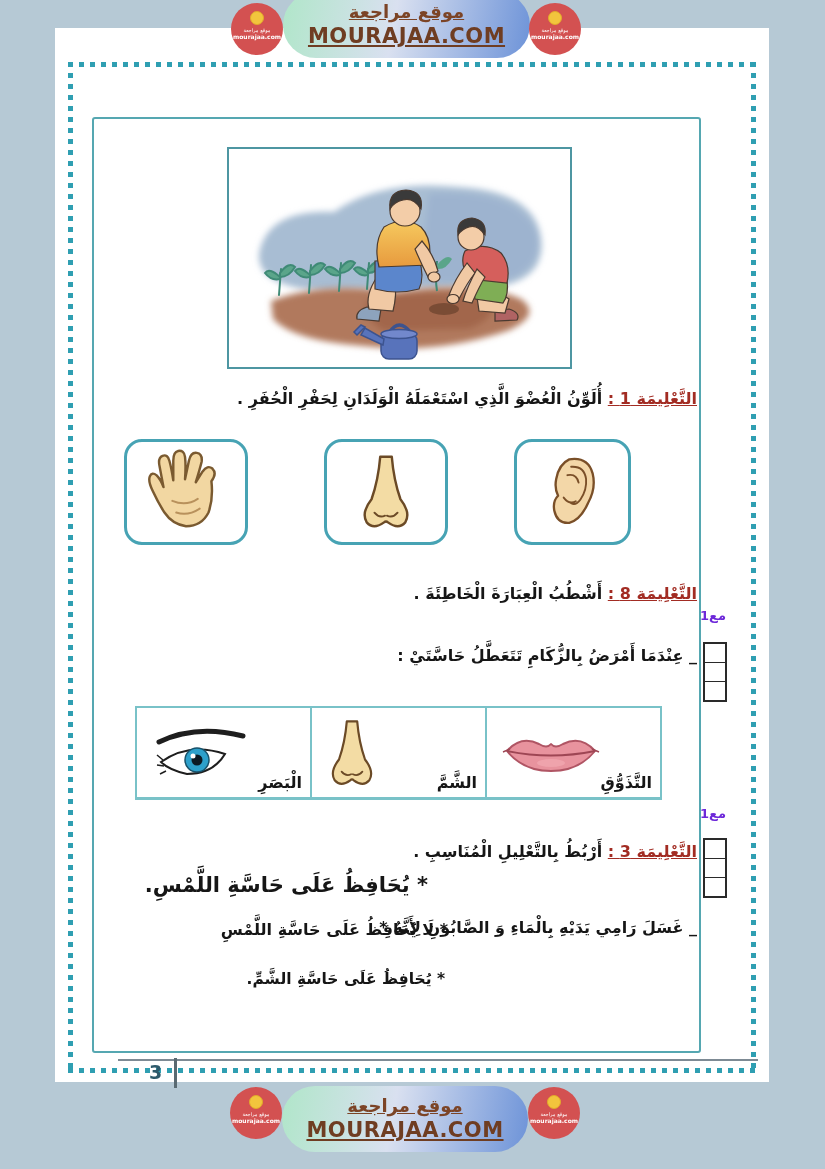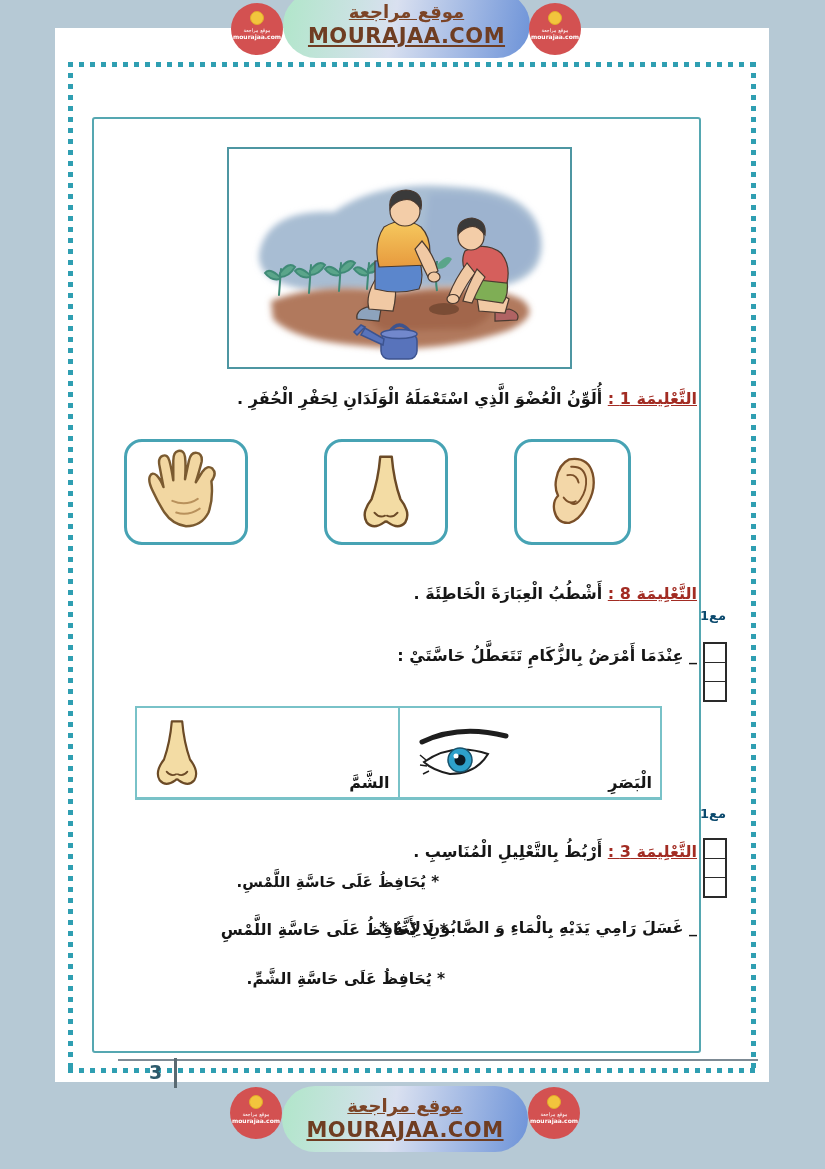--- a/index.html
+++ b/index.html
@@ -20,21 +20,21 @@
   .badge .t1{font-size:5px;color:#fff;line-height:1.2}
   .badge .t2{font-size:6px;color:#fff;font-weight:bold;line-height:1.2}
   .ar-line{direction:rtl;text-align:right;font-size:16px;font-weight:bold;color:#161616;white-space:nowrap}
   .inst-label{color:#a22c23;text-decoration:underline}
   .organ-box{top:439px;height:106px;border:3px solid #47a3b4;border-radius:18px;background:#fff;
              display:flex;align-items:center;justify-content:center}
   .senses-table{left:135px;top:706px;width:527px;height:94px;border:2px solid #79c2c8;border-bottom-width:3px;display:flex;background:#fff}
   .sense-cell{flex:1;position:relative;display:flex;align-items:center;padding-left:14px}
   .sense-cell:not(:first-child){border-left:2px solid #79c2c8}
   .sense-label{position:absolute;right:8px;bottom:5px;font-size:16px;font-weight:bold;color:#161616;direction:rtl}
-  .marks-label{font-size:13px;font-weight:bold;direction:rtl;text-align:center;color:#0c4a6e}
+  .marks-label{font-size:13px;font-weight:bold;direction:rtl;text-align:center;color:#6d28d9}
   .marks-grid{width:24px;height:60px;border:2px solid #2a2a2a;display:flex;flex-direction:column;background:#fff}
   .marks-grid div{flex:1;border-top:1px solid #2a2a2a}
   .marks-grid div:first-child{border-top:none}
   .pageline{left:118px;top:1059px;width:640px;height:2px;background:#7d8a94}
   .pagenum{left:149px;top:1061px;font-size:19px;font-weight:bold;color:#2d5a6b}
   .pagebar{left:174px;top:1058px;width:3px;height:30px;background:#5a6a72}
 </style>
 </head>
 <body>
 
@@ -170,53 +170,62 @@
 <div class="abs marks-grid" style="left:703px;top:642px">
   <div></div>
     <div></div>
     <div></div>
 </div>
 
 <div class="abs ar-line" style="left:100px;top:646px;width:597px">_ عِنْدَمَا أَمْرَضُ بِالزُّكَامِ تَتَعَطَّلُ حَاسَّتَيْ :</div>
 
 <div class="abs senses-table">
   <div class="sense-cell">
-    <svg viewBox="0 0 60 85" width="52" height="74">
-      <path d="M24 6 Q22 30 15 50 Q4 64 10 74 Q17 82 28 74 Q30 72 32 74 Q43 82 50 74 Q56 64 45 50 Q38 30 36 6 Z" fill="#f3dca4" stroke="#6b4a26" stroke-width="2.5" stroke-linejoin="round"></path>
-      <path d="M18 64 Q23 70 29 67" fill="none" stroke="#6b4a26" stroke-width="2" stroke-linecap="round"></path>
-      <path d="M42 64 Q37 70 31 67" fill="none" stroke="#6b4a26" stroke-width="2" stroke-linecap="round"></path>
-    </svg>
-    <span class="sense-label">الشَّمَّ</span>
-  </div>
-  <div class="sense-cell">
     <svg viewBox="0 0 100 62" width="100" height="62">
       <path d="M8 20 Q45 2 92 14" stroke="#1e1e1e" stroke-width="5" fill="none" stroke-linecap="round"></path>
       <path d="M12 38 L6 33 M13 44 L6 43 M15 49 L9 52" stroke="#1e1e1e" stroke-width="1.5"></path>
       <path d="M10 40 Q38 20 74 32 Q62 52 36 52 Q18 48 10 40 Z" fill="#ffffff" stroke="#1e1e1e" stroke-width="2"></path>
       <circle cx="46" cy="38" r="12" fill="#2da0cb" stroke="#17526b" stroke-width="1.5"></circle>
       <circle cx="46" cy="38" r="5.5" fill="#0c1a24"></circle>
       <circle cx="42" cy="34" r="2.5" fill="#ffffff"></circle>
     </svg>
     <span class="sense-label">الْبَصَرِ</span>
   </div>
+  <div class="sense-cell">
+    <svg viewBox="0 0 60 85" width="52" height="74">
+      <path d="M24 6 Q22 30 15 50 Q4 64 10 74 Q17 82 28 74 Q30 72 32 74 Q43 82 50 74 Q56 64 45 50 Q38 30 36 6 Z" fill="#f3dca4" stroke="#6b4a26" stroke-width="2.5" stroke-linejoin="round"></path>
+      <path d="M18 64 Q23 70 29 67" fill="none" stroke="#6b4a26" stroke-width="2" stroke-linecap="round"></path>
+      <path d="M42 64 Q37 70 31 67" fill="none" stroke="#6b4a26" stroke-width="2" stroke-linecap="round"></path>
+    </svg>
+    <span class="sense-label">الشَّمَّ</span>
+  </div>
+  <div class="sense-cell">
+    <svg viewBox="0 0 100 52" width="100" height="52">
+      <path d="M6 24 Q20 8 38 17 Q46 22 50 17 Q54 22 62 17 Q80 8 94 24 Q78 44 50 44 Q22 44 6 24 Z" fill="#e8939e" stroke="#b05564" stroke-width="2" stroke-linejoin="round"></path>
+      <path d="M6 24 Q50 33 94 24" fill="none" stroke="#9e4654" stroke-width="2"></path>
+      <path d="M2 25 L9 22 M98 25 L91 22" stroke="#9e4654" stroke-width="1.5"></path>
+      <ellipse cx="50" cy="36" rx="14" ry="4" fill="#f2aab2" opacity="0.7"></ellipse>
+    </svg>
+    <span class="sense-label">التَّذَوُّقِ</span>
+  </div>
 </div>
 
 <div class="abs marks-label" style="left:698px;top:806px;width:30px">مع1</div>
 <div class="abs marks-grid" style="left:703px;top:838px">
   <div></div>
     <div></div>
     <div></div>
 </div>
 
 <div class="abs ar-line" style="left:100px;top:842px;width:597px">
   <span class="inst-label">التَّعْلِيمَة 3 :</span>
   <span>أَرْبُطُ بِالتَّعْلِيلِ الْمُنَاسِبِ .</span>
 </div>
 
-<div class="abs ar-line" style="left:111px;top:873px;width:328px;font-size:15px">* يُحَافِظُ عَلَى حَاسَّةِ اللَّمْسِ.</div>
+<div class="abs ar-line" style="left:100px;top:873px;width:328px;font-size:21px">* يُحَافِظُ عَلَى حَاسَّةِ اللَّمْسِ.</div>
 <div class="abs ar-line" style="left:100px;top:918px;width:597px">_ غَسَلَ رَامِي يَدَيْهِ بِالْمَاءِ وَ الصَّابُونِ لِأَنَّهُ *</div>
 <div class="abs ar-line" style="left:108px;top:920px;width:340px;font-size:16px">* لَا يُحَافِظُ عَلَى حَاسَّةِ اللَّمْسِ</div>
 <div class="abs ar-line" style="left:100px;top:970px;width:345px;font-size:15.5px">* يُحَافِظُ عَلَى حَاسَّةِ الشَّمِّ.</div>
 
 <div class="abs pageline"></div>
 <div class="abs pagenum">3</div>
 <div class="abs pagebar"></div>
 
 <div class="abs pill" style="left:282px;top:1086px;width:246px;height:66px">
   <span class="ar">موقع مراجعة</span>

